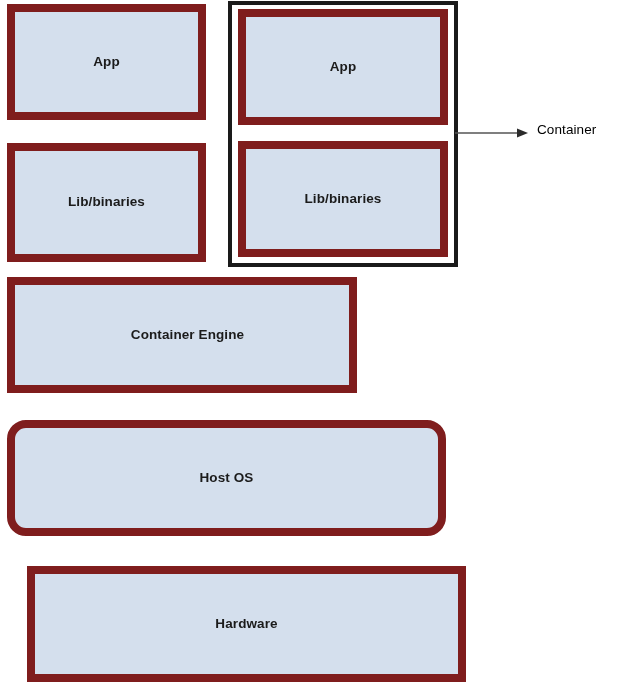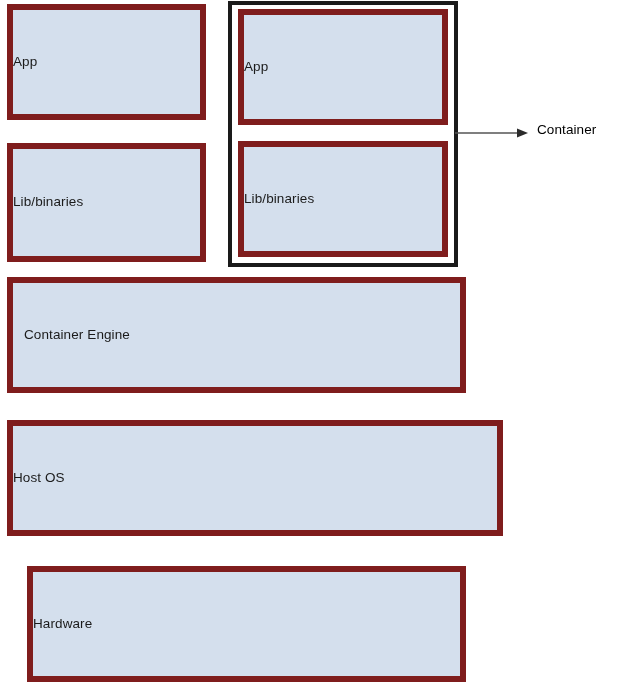--- a/index.html
+++ b/index.html
@@ -17,39 +17,41 @@
     position: relative;
     width: 644px;
     height: 692px;
     overflow: hidden;
     background: #ffffff;
   }
   .node {
     position: absolute;
     box-sizing: border-box;
     background: #d4dfed;
-    border: 6px solid #7f1d1d;
+    border: 8px solid #7f1d1d;
     display: flex;
     align-items: center;
+    justify-content: center;
+    font-weight: bold;
   }
   .node-label {
     font-family: "Liberation Sans", sans-serif;
     font-size: 13.5px;
     color: #1b1b1b;
     line-height: 1.2;
     text-align: center;
     letter-spacing: 0.1px;
     white-space: nowrap;
   }
   
   #app-left      { left: 7px;  top: 4px;   width: 199px; height: 116px; }
   #lib-left      { left: 7px;  top: 143px; width: 199px; height: 119px; }
   
-  #container-engine { left: 7px; top: 277px; width: 459px; height: 116px; padding-left: 11px; }
-  #host-os          { left: 7px; top: 420px; width: 496px; height: 116px; }
+  #container-engine { left: 7px; top: 277px; width: 350px; height: 116px; padding-left: 11px; }
+  #host-os          { left: 7px; top: 420px; width: 439px; height: 116px; border-radius: 19px; }
   #hardware         { left: 7px; top: 566px; width: 439px; height: 116px; margin-left: 20px; }
 
   
   #container-group {
     position: absolute;
     box-sizing: border-box;
     left: 228px;
     top: 1px;
     width: 230px;
     height: 266px;

